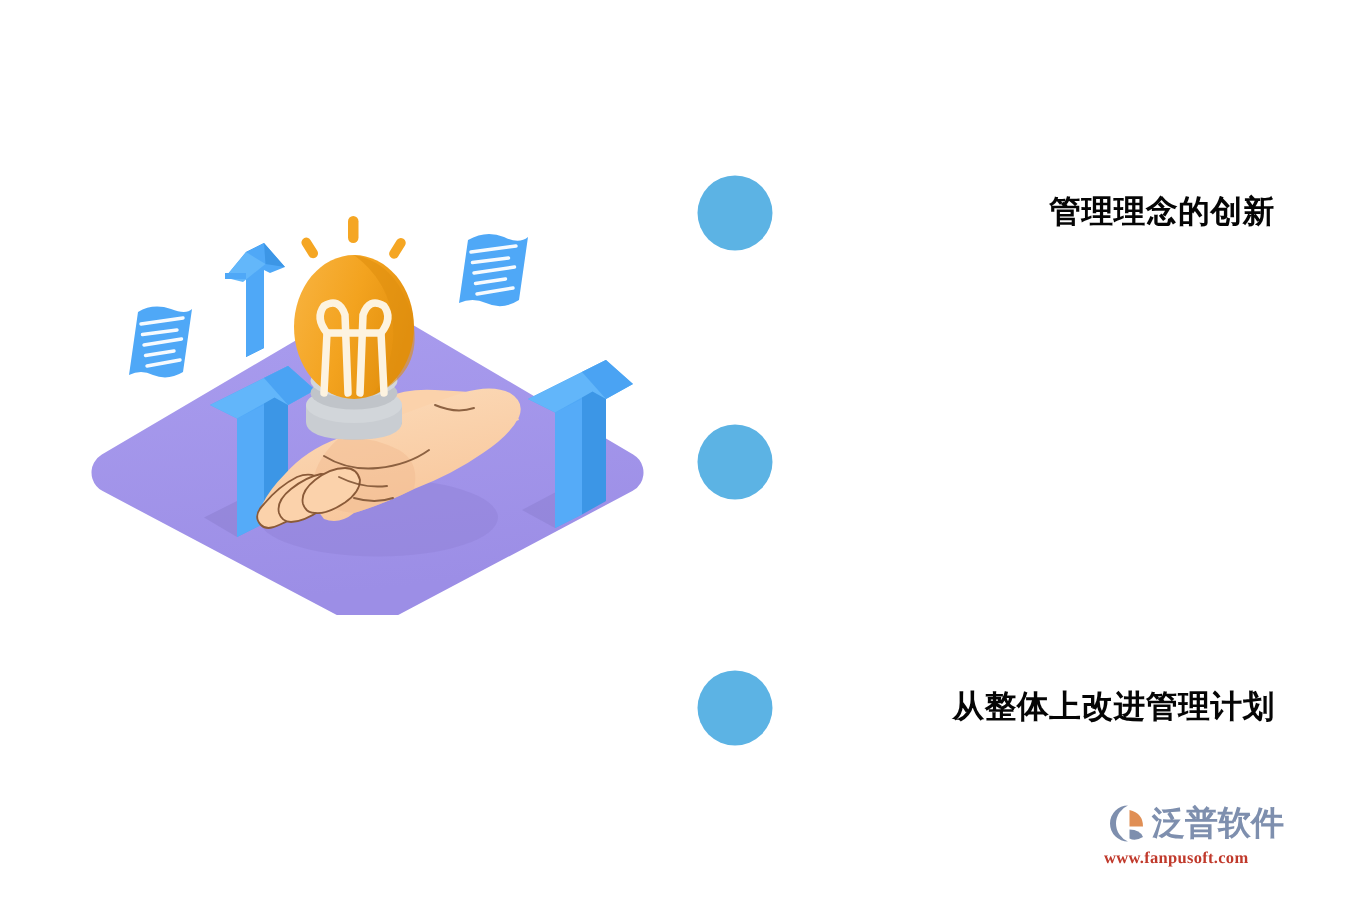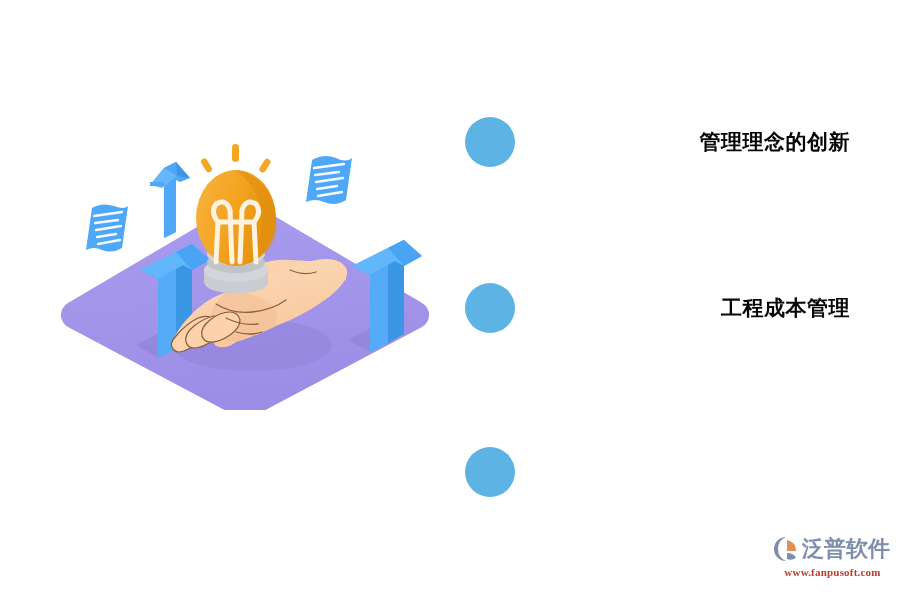--- a/index.html
+++ b/index.html
@@ -68,25 +68,24 @@
     font-weight: bold;
     color: #050505;
     letter-spacing: 0.5px;
     line-height: 1.2;
     white-space: nowrap;
   }
 
   
   #logo {
     position: absolute;
-    left: 770px;
+    left: 736px;
     top: 533px;
     width: 125px;
     height: 52px;
-    text-align: center;
   }
   #logo-top {
     display: flex;
     align-items: center;
     height: 32px;
   }
   #logo-mark {
     width: 30px;
     height: 30px;
     flex: 0 0 auto;
@@ -248,25 +247,25 @@
 
   <div id="bullet-list">
 
     <div class="bullet-row row-0">
       <div class="bullet-dot"></div>
       <div class="bullet-label">管理理念的创新</div>
     </div>
 
     <div class="bullet-row row-1">
       <div class="bullet-dot"></div>
-      <div class="bullet-label">工程成本管理</div>
     </div>
 
     <div class="bullet-row row-2">
       <div class="bullet-dot"></div>
+      <div class="bullet-label">从整体上改进管理计划</div>
     </div>
 
   </div>
 
   <div id="logo">
     <div id="logo-top">
       <div id="logo-mark">
         <svg width="30" height="30" viewBox="0 0 30 30" xmlns="http://www.w3.org/2000/svg">
           <path d="M16 3 A12 12 0 1 0 16 27 A13 13 0 0 1 16 3 Z" fill="#7e8fae"></path>
           <path d="M17 6 Q26 8 26 17 L17 17 Z" fill="#e08f55"></path>

